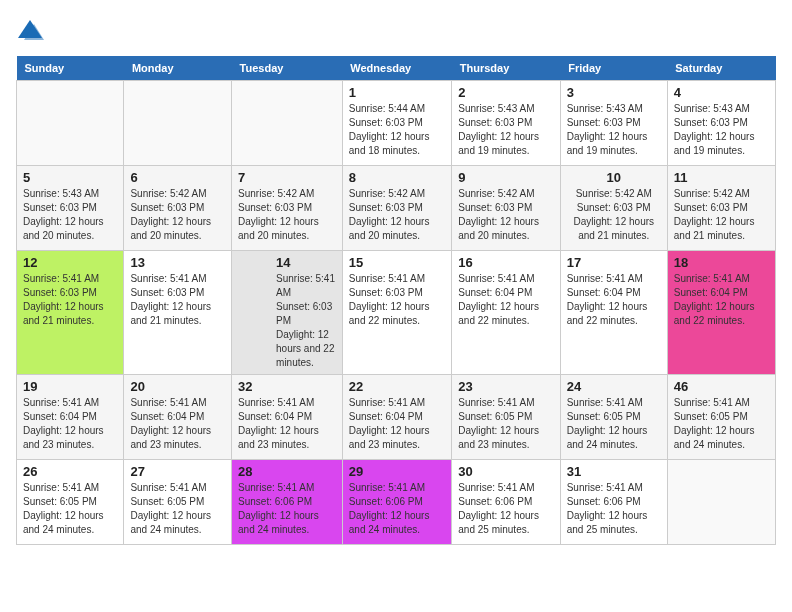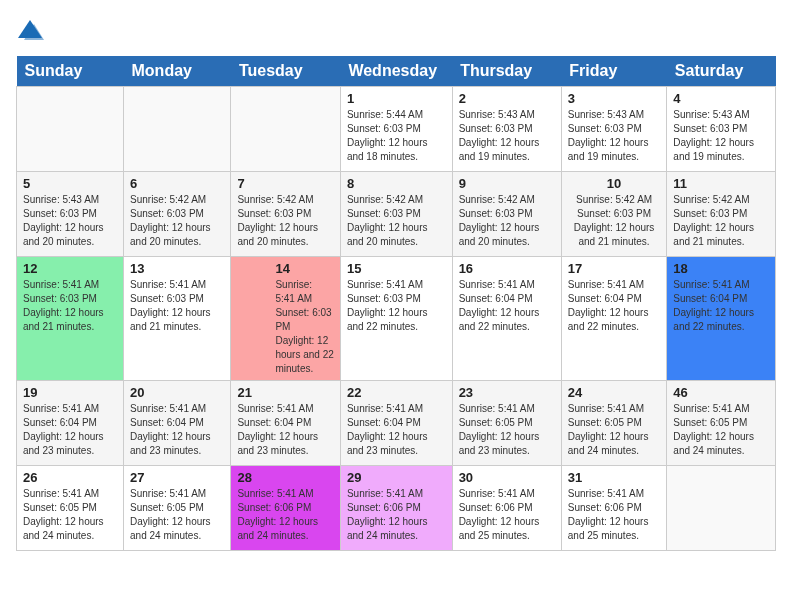--- a/index.html
+++ b/index.html
@@ -55,21 +55,21 @@
     .calendar {
       width: 100%;
       border-collapse: collapse;
       font-size: 11px;
     }
     .calendar th {
       background: #2a6db5;
       color: #fff;
       text-align: left;
       padding: 6px 8px;
-      font-size: 16px;
+      font-size: 11px;
       font-weight: bold;
     }
     .calendar td {
       border: 1px solid #ccc;
       vertical-align: top;
       padding: 4px 6px;
       width: 113px;
       min-height: 80px;
       height: 85px;
     }
@@ -172,60 +172,60 @@
         <td style="background: rgb(245, 245, 245); text-align: center;">
           <div class="day-number">10</div>
           <div class="day-info">Sunrise: 5:42 AM<br>Sunset: 6:03 PM<br>Daylight: 12 hours and 21 minutes.</div>
         </td>
         <td style="background: rgb(245, 245, 245);">
           <div class="day-number">11</div>
           <div class="day-info">Sunrise: 5:42 AM<br>Sunset: 6:03 PM<br>Daylight: 12 hours and 21 minutes.</div>
         </td>
       </tr>
       <tr>
-        <td style="background: #86efac;">
+        <td style="background: #bef264;">
           <div class="day-number">12</div>
           <div class="day-info">Sunrise: 5:41 AM<br>Sunset: 6:03 PM<br>Daylight: 12 hours and 21 minutes.</div>
         </td>
         <td style="background: rgb(255, 255, 255);">
           <div class="day-number">13</div>
           <div class="day-info">Sunrise: 5:41 AM<br>Sunset: 6:03 PM<br>Daylight: 12 hours and 21 minutes.</div>
         </td>
-        <td style="background: #fca5a5; padding-left: 44px;">
+        <td style="background: #e5e5e5; padding-left: 44px;">
           <div class="day-number">14</div>
           <div class="day-info">Sunrise: 5:41 AM<br>Sunset: 6:03 PM<br>Daylight: 12 hours and 22 minutes.</div>
         </td>
         <td style="background: rgb(255, 255, 255);">
           <div class="day-number">15</div>
           <div class="day-info">Sunrise: 5:41 AM<br>Sunset: 6:03 PM<br>Daylight: 12 hours and 22 minutes.</div>
         </td>
         <td style="background: rgb(255, 255, 255);">
           <div class="day-number">16</div>
           <div class="day-info">Sunrise: 5:41 AM<br>Sunset: 6:04 PM<br>Daylight: 12 hours and 22 minutes.</div>
         </td>
         <td style="background: rgb(255, 255, 255);">
           <div class="day-number">17</div>
           <div class="day-info">Sunrise: 5:41 AM<br>Sunset: 6:04 PM<br>Daylight: 12 hours and 22 minutes.</div>
         </td>
-        <td style="background: #3b82f6;">
+        <td style="background: #ec4899;">
           <div class="day-number">18</div>
           <div class="day-info">Sunrise: 5:41 AM<br>Sunset: 6:04 PM<br>Daylight: 12 hours and 22 minutes.</div>
         </td>
       </tr>
       <tr>
         <td style="background: rgb(245, 245, 245);">
           <div class="day-number">19</div>
           <div class="day-info">Sunrise: 5:41 AM<br>Sunset: 6:04 PM<br>Daylight: 12 hours and 23 minutes.</div>
         </td>
         <td style="background: rgb(245, 245, 245);">
           <div class="day-number">20</div>
           <div class="day-info">Sunrise: 5:41 AM<br>Sunset: 6:04 PM<br>Daylight: 12 hours and 23 minutes.</div>
         </td>
         <td style="background: rgb(245, 245, 245);">
-          <div class="day-number">21</div>
+          <div class="day-number">32</div>
           <div class="day-info">Sunrise: 5:41 AM<br>Sunset: 6:04 PM<br>Daylight: 12 hours and 23 minutes.</div>
         </td>
         <td style="background: rgb(245, 245, 245); margin-left: 34px;">
           <div class="day-number">22</div>
           <div class="day-info">Sunrise: 5:41 AM<br>Sunset: 6:04 PM<br>Daylight: 12 hours and 23 minutes.</div>
         </td>
         <td style="background: rgb(245, 245, 245);">
           <div class="day-number">23</div>
           <div class="day-info">Sunrise: 5:41 AM<br>Sunset: 6:05 PM<br>Daylight: 12 hours and 23 minutes.</div>
         </td>
@@ -244,21 +244,21 @@
           <div class="day-info">Sunrise: 5:41 AM<br>Sunset: 6:05 PM<br>Daylight: 12 hours and 24 minutes.</div>
         </td>
         <td style="background: rgb(255, 255, 255);">
           <div class="day-number">27</div>
           <div class="day-info">Sunrise: 5:41 AM<br>Sunset: 6:05 PM<br>Daylight: 12 hours and 24 minutes.</div>
         </td>
         <td style="background: #d946ef;">
           <div class="day-number">28</div>
           <div class="day-info">Sunrise: 5:41 AM<br>Sunset: 6:06 PM<br>Daylight: 12 hours and 24 minutes.</div>
         </td>
-        <td style="background: #f0abfc;">
+        <td style="background: #d946ef;">
           <div class="day-number">29</div>
           <div class="day-info">Sunrise: 5:41 AM<br>Sunset: 6:06 PM<br>Daylight: 12 hours and 24 minutes.</div>
         </td>
         <td style="background: rgb(255, 255, 255);">
           <div class="day-number">30</div>
           <div class="day-info">Sunrise: 5:41 AM<br>Sunset: 6:06 PM<br>Daylight: 12 hours and 25 minutes.</div>
         </td>
         <td style="background: rgb(255, 255, 255);">
           <div class="day-number">31</div>
           <div class="day-info">Sunrise: 5:41 AM<br>Sunset: 6:06 PM<br>Daylight: 12 hours and 25 minutes.</div>

